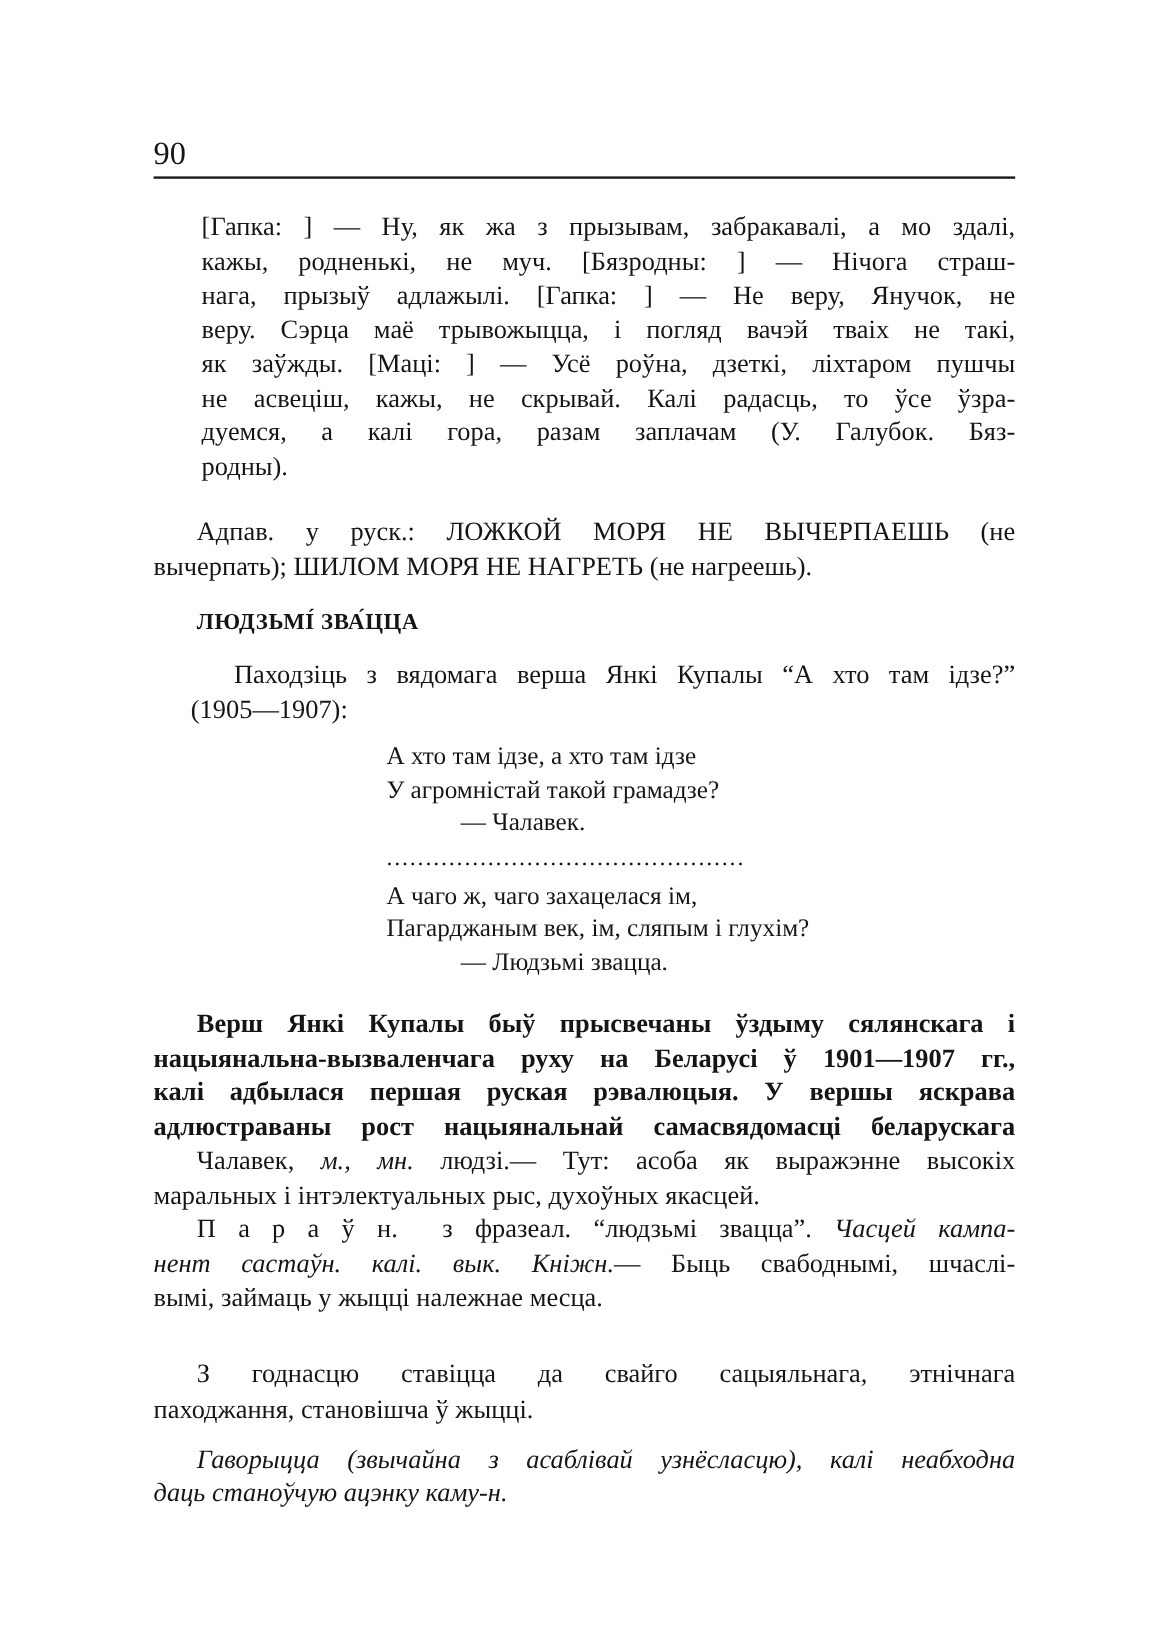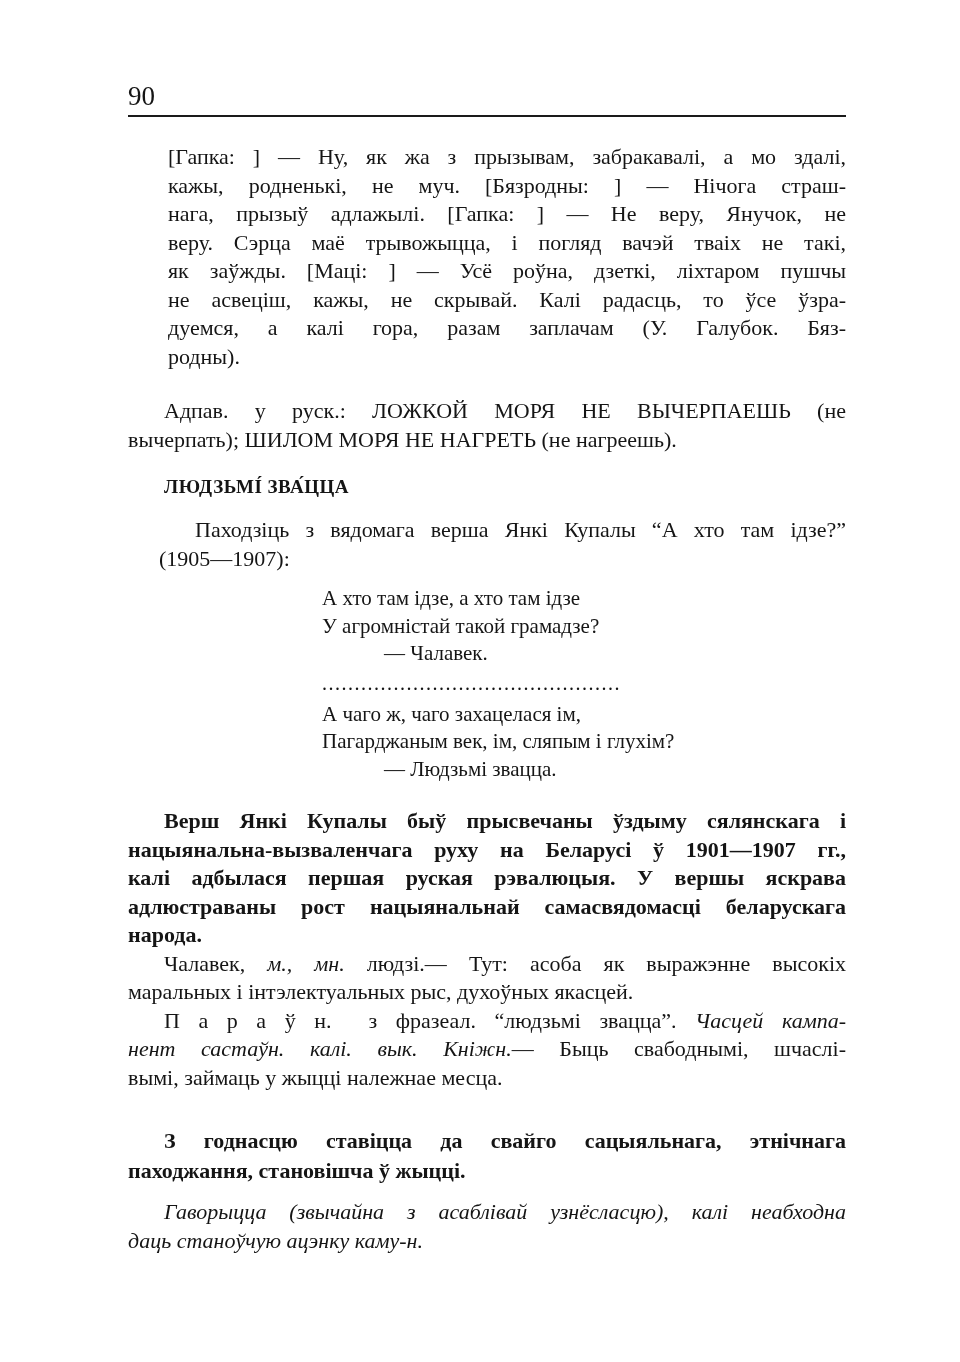--- a/index.html
+++ b/index.html
@@ -1,42 +1,42 @@
 <!DOCTYPE html>
 <html><head>
 <meta charset="utf-8">
 <style>
   html,body{margin:0;padding:0;background:#ffffff;}
   .page{
     position:relative;
     width:960px;height:1362px;
     background:#ffffff;
     box-sizing:border-box;
-    padding:82px 114px 0 128px;
+    padding:114px 114px 0 128px;
     font-family:"Liberation Serif","DejaVu Serif",serif;
     color:#151515;
     overflow:hidden;
   }
   .page-number{font-size:27px;line-height:28px;}
   .rule{height:2px;background:#1a1a1a;margin-top:5px;}
   .para{font-size:22px;line-height:28.5px;}
   .line{min-height:28.5px;}
   .jl{text-align:justify;text-align-last:justify;}
   .ind{text-indent:36px;}
   .it{font-style:italic;}
   .quote{margin:26px 0 0 40px;}
   .adpav{margin-top:26px;}
   .heading{margin-top:22px;padding-left:36px;font-size:19px;font-weight:bold;letter-spacing:0.5px;}
   .origin{margin-top:18px;margin-left:31px;}
   .verse{margin-top:12px;margin-left:194px;font-size:21px;line-height:27.5px;}
   .verse .line{min-height:27.5px;}
   .vind{padding-left:62px;}
   .vdots{letter-spacing:1.5px;font-size:20px;line-height:20px;margin:5px 0 8px;}
   .versh{margin-top:24px;font-weight:bold;}
-  .bold-para{margin-top:34px;font-weight:bold;line-height:30px;}
+  .bold-para{margin-top:34px;font-weight:normal;line-height:30px;}
   .bold-para .line{min-height:30px;}
   .italic-para{margin-top:12px;font-style:italic;}
 </style>
 </head>
 <body>
 
 <div class="page">
 
   <header>
     <div class="page-number">90</div>
@@ -74,21 +74,20 @@
     <div class="line">А чаго ж, чаго захацелася ім,</div>
     <div class="line">Пагарджаным век, ім, сляпым і глухім?</div>
     <div class="line vind">— Людзьмі звацца.</div>
   </section>
 
   <section class="para versh">
     <div class="line jl ind">Верш Янкі Купалы быў прысвечаны ўздыму сялянскага і</div>
     <div class="line jl">нацыянальна-вызваленчага руху на Беларусі ў 1901—1907 гг.,</div>
     <div class="line jl">калі адбылася першая руская рэвалюцыя. У вершы яскрава</div>
     <div class="line jl">адлюстраваны рост нацыянальнай самасвядомасці беларускага</div>
-    <div class="line">народа.</div>
   </section>
 
   <section class="para">
     <div class="line jl ind">
       <span>Чалавек, </span><span class="it">м., мн.</span><span> людзі.— Тут: асоба як выражэнне высокіх</span>
     </div>
     <div class="line">маральных і інтэлектуальных рыс, духоўных якасцей.</div>
   </section>
 
   <section class="para">

